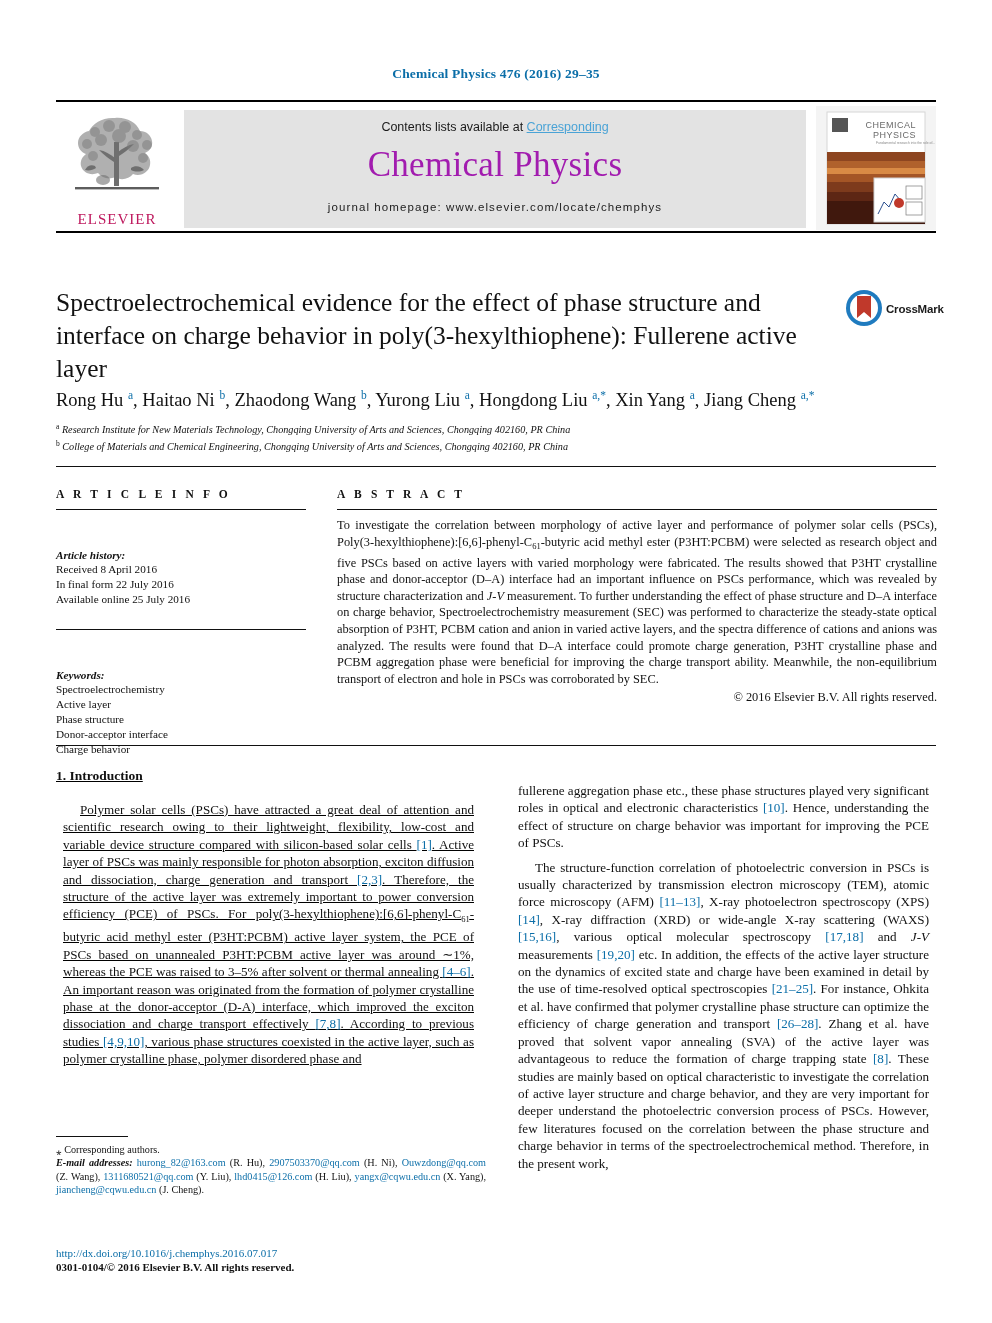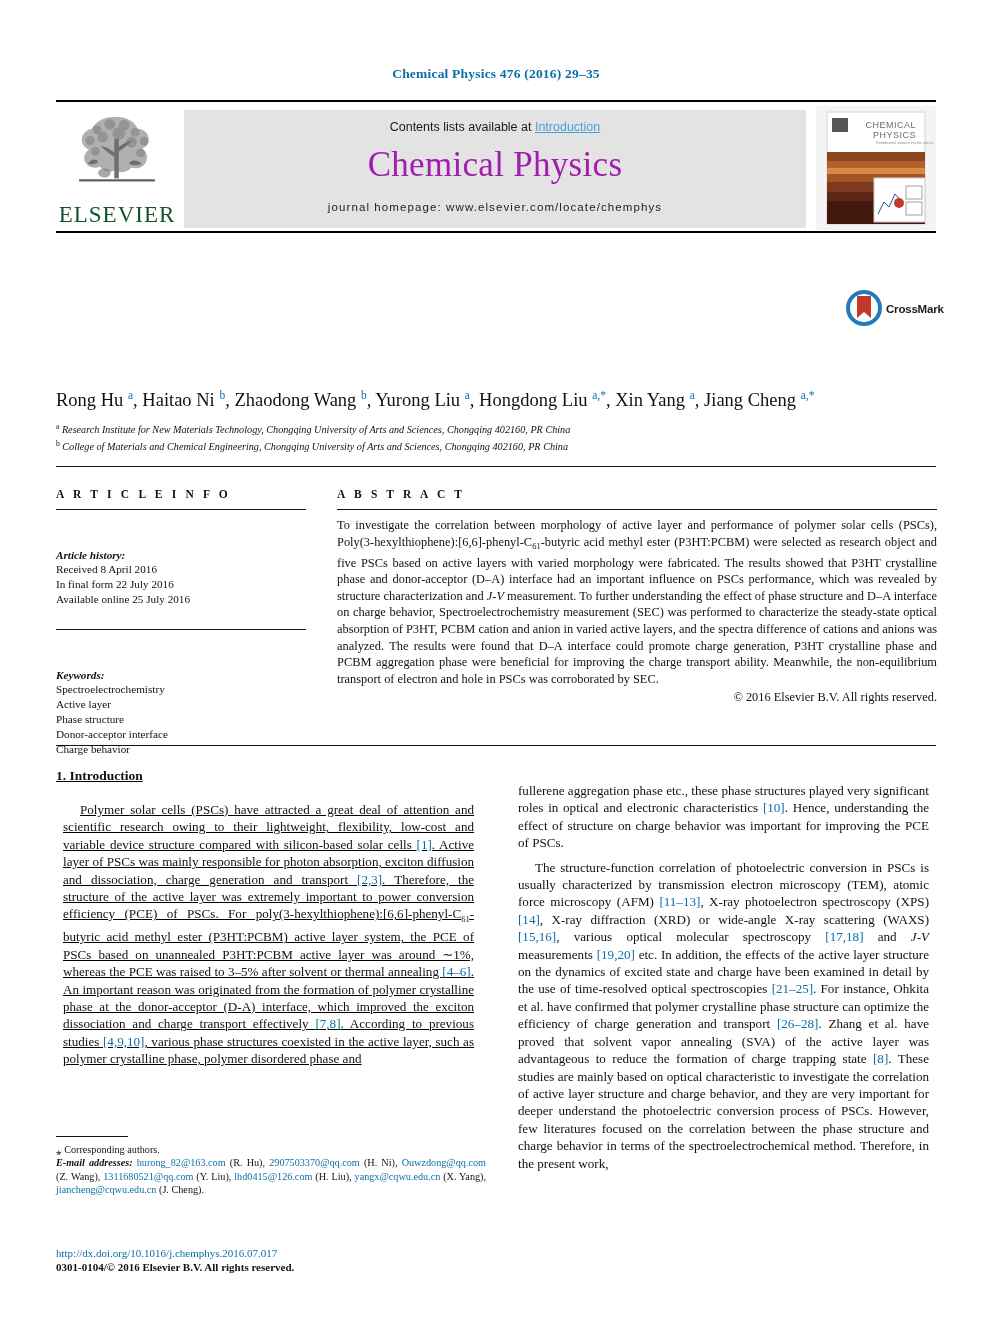--- a/index.html
+++ b/index.html
@@ -63,23 +63,23 @@
     width: 122px;
     height: 120px;
     display: flex;
     flex-direction: column;
     align-items: center;
     justify-content: flex-start;
   }
   .tree-svg { display:block; }
   .elsevier-word {
     font-family: "Liberation Serif", serif;
-    font-size: 23px;
+    font-size: 15px;
     letter-spacing: 1px;
-    color: #14532d;
+    color: #be185d;
     margin-top: 11px;
   }
   .journal-band {
     position: absolute;
     left: 128px;
     top: 10px;
     width: 622px;
     height: 118px;
     background: #e3e3e3;
     text-align: center;
@@ -367,21 +367,21 @@
           <circle cx="68" cy="38" r="6"></circle>
             <circle cx="28" cy="48" r="5"></circle>
           <circle cx="78" cy="50" r="5"></circle>
         </g>
       </svg>
       <div class="elsevier-word">ELSEVIER</div>
     </div>
 
     <div class="journal-band">
       <div class="contents-line">
-        <span>Contents lists available at </span><a class="sd" href="#">Introduction</a>
+        <span>Contents lists available at </span><a class="sd" href="#">Corresponding</a>
       </div>
       <div class="journal-title">Chemical Physics</div>
       <div class="journal-home">journal homepage: www.elsevier.com/locate/chemphys</div>
     </div>
 
     <div class="cover-thumb">
       <svg width="120" height="124" viewBox="0 0 120 124">
         <rect x="0" y="0" width="120" height="124" fill="#f4f4f4"></rect>
         <rect x="11" y="6" width="98" height="112" fill="#ffffff" stroke="#d6d6d6"></rect>
         <rect x="16" y="12" width="16" height="14" fill="#555"></rect>
@@ -401,20 +401,21 @@
         <polyline points="62,108 68,96 73,101 79,88 85,95" fill="none" stroke="#2b4f8e" stroke-width="1"></polyline>
         <circle cx="83" cy="97" r="5" fill="#c0392b"></circle>
         <rect x="90" y="80" width="16" height="13" fill="none" stroke="#7a7a7a" stroke-width="0.7"></rect>
         <rect x="90" y="96" width="16" height="13" fill="none" stroke="#7a7a7a" stroke-width="0.7"></rect>
         <text x="60" y="38" font-family="Liberation Sans, sans-serif" font-size="3.4" fill="#8a8a8a">Fundamental research into the role of...</text>
       </svg>
     </div>
   </div>
 
   <div class="title-zone">
+    <h1 class="paper-title">Spectroelectrochemical evidence for the effect of phase structure and interface on charge behavior in poly(3-hexylthiophene): Fullerene active layer</h1>
     <div class="crossmark">
       <svg width="40" height="40" viewBox="0 0 40 40">
         <circle cx="20" cy="20" r="18" fill="#1f7bbf"></circle>
         <circle cx="20" cy="20" r="14" fill="#ffffff"></circle>
         <path d="M13 8 h14 v22 l-7 -6 l-7 6 Z" fill="#c0392b"></path>
       </svg>
       <span class="crossmark-label">CrossMark</span>
     </div>
   </div>
 

